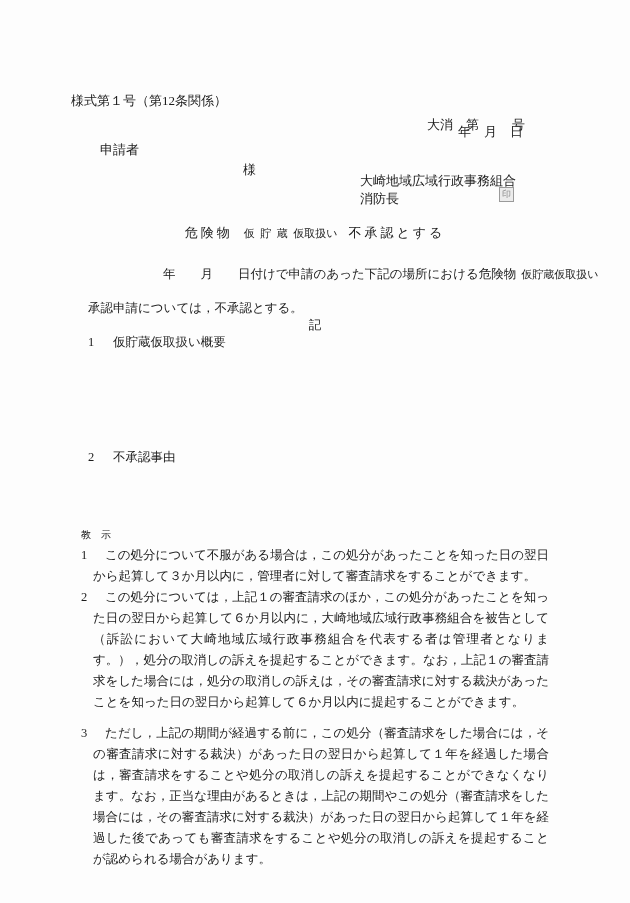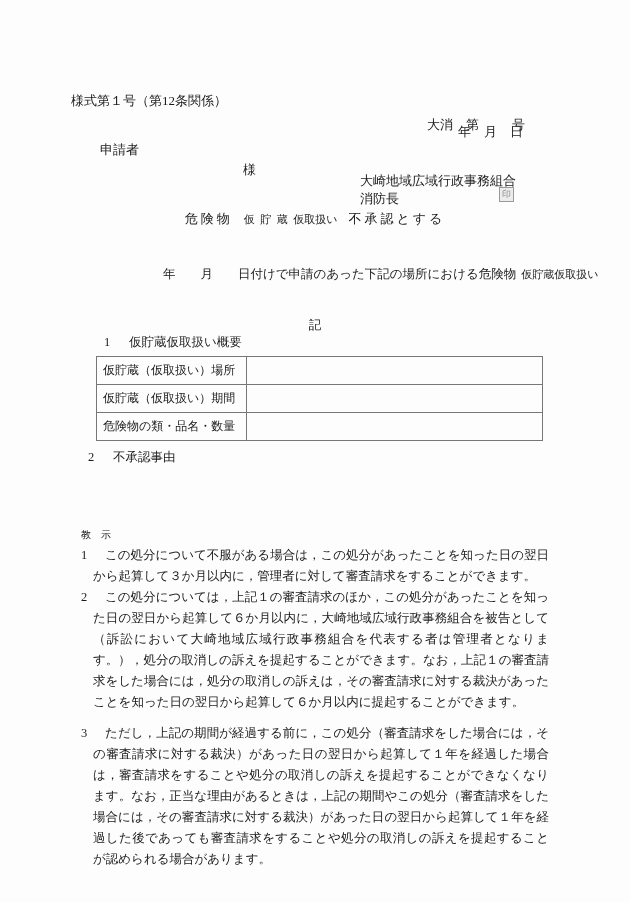--- a/index.html
+++ b/index.html
@@ -25,35 +25,35 @@
   .org-name { left:357px; top:172px; font-size:13px; }
   .officer-row { left:357px; top:190px; font-size:13px;text-align:right; }
   .seal-box {
     position:absolute; left:496px; top:187px;
     width:15px; height:15px;
     border:1px solid #9a9a9a; background:#ececec;
     color:#8a8a8a; font-size:9px; line-height:13px; text-align:center;
   }
 
   
-  .title-row { left:0; top:210px; width:100%; display:flex; justify-content:center;align-items:center; }
+  .title-row { left:0; top:224px; width:100%; display:flex; justify-content:center;align-items:center; }
   .title-inner { display:inline-flex; align-items:center; gap:11px; }
   .title-part { font-size:13px; letter-spacing:3px; }
   .stack { display:inline-flex; flex-direction:row; font-size:11px; line-height:13px; }
   .stack-justify .stack-top { letter-spacing:5.5px; }
 
   
   .request-row { left:160px; top:266px; display:flex; align-items:center; }
   .request-row .stack { margin-left:5px; }
   .decision-line { left:85px; top:300px; }
   .ki-label { left:0; top:317px; width:100%; text-align:center; }
 
   
   .sec-head { font-size:12.5px; }
-  .sec1 { left:85px; top:334px;margin-left:16px; }
+  .sec1 { left:85px; top:334px; }
   .sec2 { left:85px; top:449px; }
   .sec-num { display:inline-block; width:25px; }
 
   
   .info-table {
     position:absolute; left:93px; top:356px; width:447px;
     border-collapse:collapse; table-layout:fixed;
   }
   .info-table td { border:1px solid #777; height:28px; font-size:12px; vertical-align:middle; }
   .info-table td.lbl { width:150px; padding-left:6px; }
@@ -96,43 +96,28 @@
     </span>
   </div>
 
   <div class="abs request-row">
     <span>年　　月　　日付けで申請のあった下記の場所における危険物</span>
     <span class="stack">
       <span>仮貯蔵</span>
       <span>仮取扱い</span>
     </span>
   </div>
+  <div class="abs decision-line">承認申請については，不承認とする。</div>
 
   <div class="abs ki-label">記</div>
 
   <div class="abs sec-head sec1">
     <span class="sec-num">1</span><span>仮貯蔵仮取扱い概要</span>
   </div>
 
-  <table class="info-table">
-    <tbody>
-      <tr>
-        <td class="lbl">仮貯蔵（仮取扱い）場所</td>
-        <td></td>
-      </tr>
-      <tr>
-        <td class="lbl">仮貯蔵（仮取扱い）期間</td>
-        <td></td>
-      </tr>
-      <tr>
-        <td class="lbl">危険物の類・品名・数量</td>
-        <td></td>
-      </tr>
-    </tbody>
-  </table>
 
   <div class="abs sec-head sec2">
     <span class="sec-num">2</span><span>不承認事由</span>
   </div>
 
   <div class="abs kyoji">
     <div class="k-head">教　示</div>
     <div class="k-item">
       <span class="k-num">1</span><span>この処分について不服がある場合は，この処分があったことを知った日の翌日から起算して３か月以内に，管理者に対して審査請求をすることができます。</span>
     </div>

